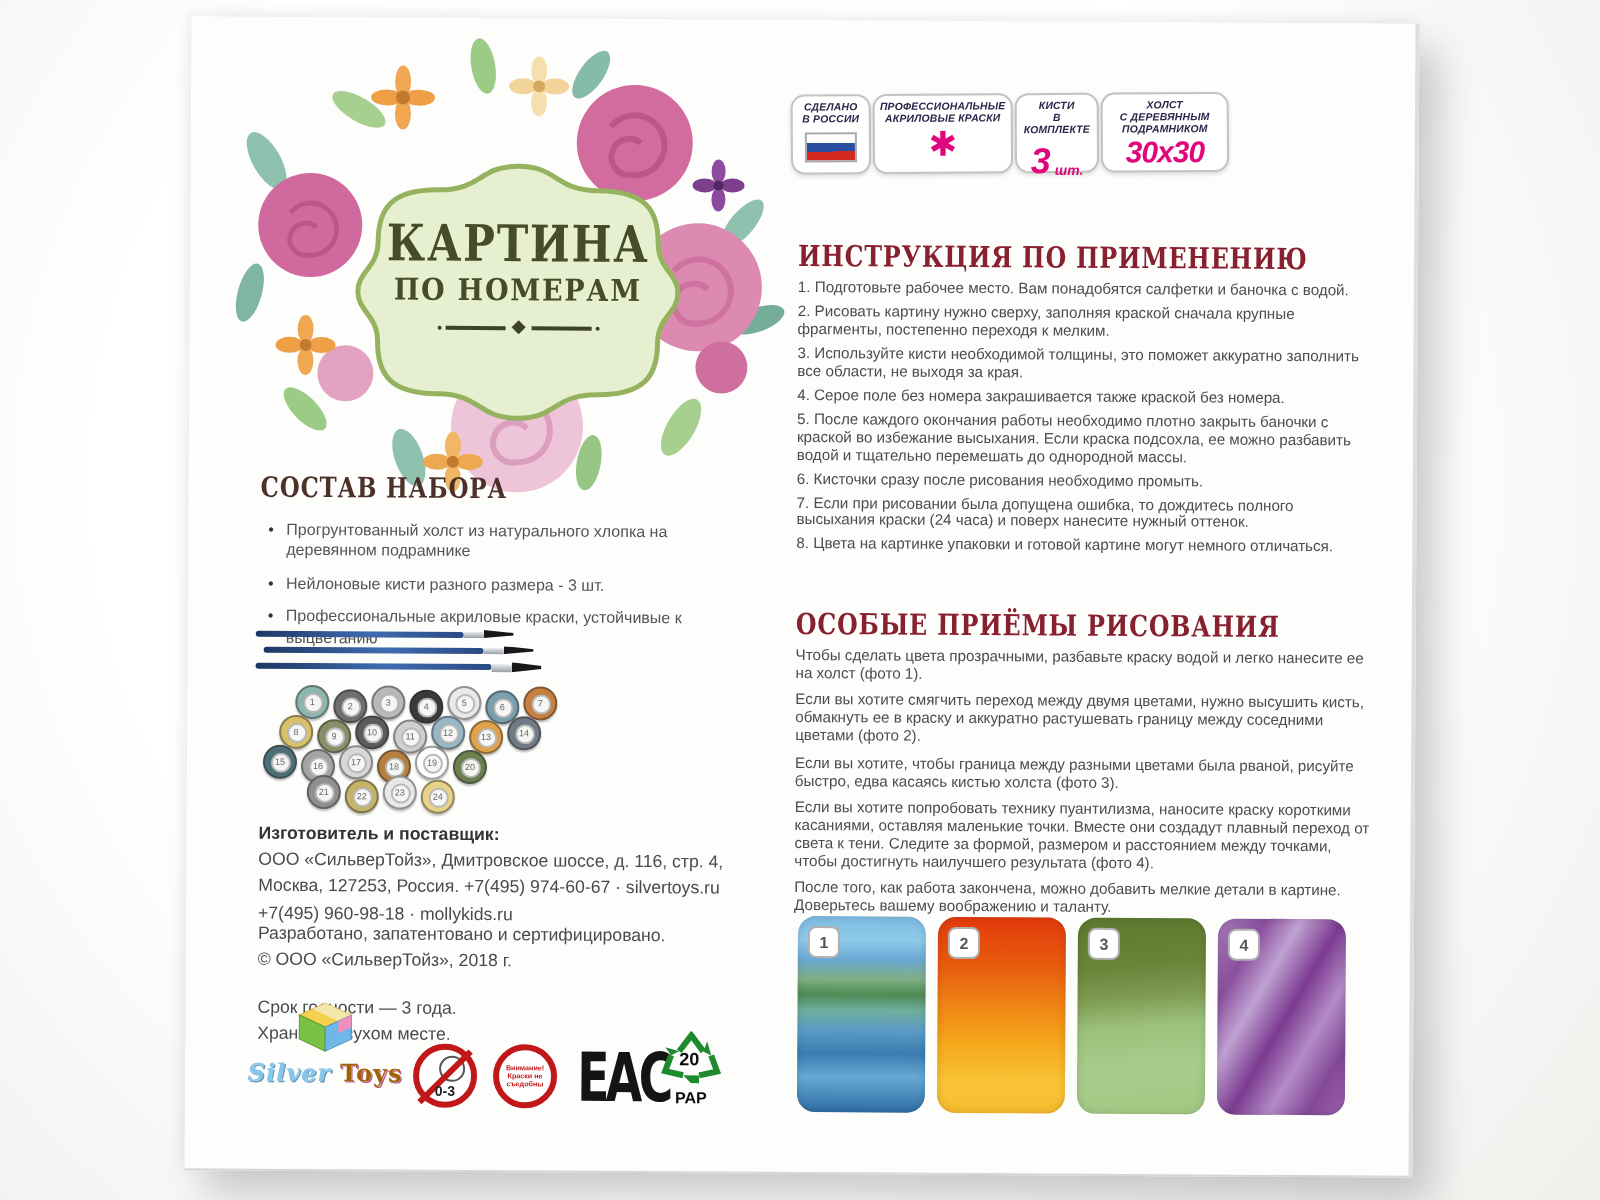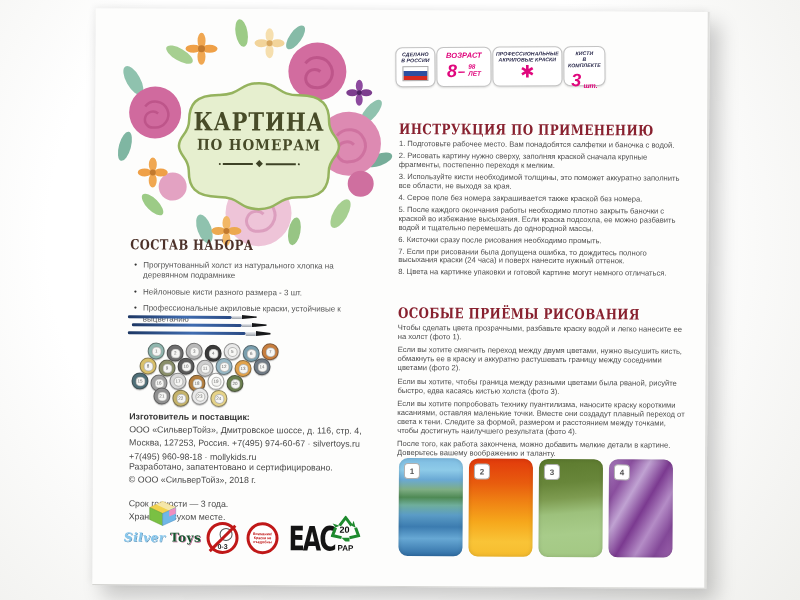--- a/index.html
+++ b/index.html
@@ -57,21 +57,21 @@
   .manu{left:36px;top:402px;width:260px;font-size:8.8px;color:#4a4a4a;line-height:1.5;}
   .manu .bold{font-weight:bold;color:#333;}
   .legal{left:36px;top:452px;width:260px;font-size:8.8px;color:#4a4a4a;line-height:1.5;}
   .shelf{left:36px;top:489px;width:260px;font-size:8.8px;color:#4a4a4a;line-height:1.5;}
 
   
   .brand{left:28px;top:492px;width:84px;text-align:center;}
   .brand-cube{display:block;margin:0 auto 1px;}
   .brand-text{font-family:"DejaVu Serif",serif;font-weight:bold;font-size:12px;letter-spacing:.5px;}
   .brand-w1{color:#85c6ec;text-shadow:0 0 1px #fff,.7px .7px 0 #4e88b0;font-style:italic;}
-  .brand-w2{color:#14532d;text-shadow:0 0 1px #fff,.7px .7px 0 #b0487e;}
+  .brand-w2{color:#a16207;text-shadow:0 0 1px #fff,.7px .7px 0 #b0487e;}
   .circle-mark{width:32px;height:32px;border-radius:50%;border:3px solid #c01818;background:#fff;
       display:flex;align-items:center;justify-content:center;position:absolute;box-sizing:border-box;}
   .age-mark{left:114px;top:513px;}
   .age-slash{position:absolute;width:36px;height:3px;background:#c01818;transform:rotate(-45deg);left:-5px;top:12px;}
   .baby{width:11px;height:11px;border:1.3px solid #555;border-radius:50%;position:absolute;top:3px;left:10px;}
   .age-label{position:absolute;bottom:1px;width:100%;text-align:center;font-size:7px;font-weight:bold;color:#222;}
   .warn-mark{left:154px;top:513px;}
   .warn-text{font-size:3.6px;line-height:1.15;color:#c01818;font-weight:bold;text-align:center;width:22px;}
   .eac{left:196px;top:510px;font-family:"DejaVu Sans",sans-serif;font-weight:bold;font-size:25px;
        letter-spacing:-2px;color:#141414;transform:scale(.95,1.35);transform-origin:left top;}
@@ -196,43 +196,38 @@
         <span class="orn-dot"></span>
     </div>
   </div>
 
   <div class="abs badges">
     <div class="badge" style="width:40px;">
       <div class="bl">СДЕЛАНО</div>
       <div class="bl">В РОССИИ</div>
       <div class="flag"></div>
     </div>
-    <div class="badge" style="width:55px;">
-      <div class="bl mag" style="font-size:7.5px;">ВОЗРАСТ</div>
-      <div class="bval">
-        <span class="big-num">8</span>
-        <span class="dash">–</span>
-        <span class="stack">
-          <span>98</span>
-          <span>ЛЕТ</span>
-        </span>
-      </div>
-    </div>
     <div class="badge" style="width:70px;">
       <div class="bl">ПРОФЕССИОНАЛЬНЫЕ</div>
       <div class="bl">АКРИЛОВЫЕ КРАСКИ</div>
       <div class="splash">✱</div>
     </div>
     <div class="badge" style="width:42px;">
       <div class="bl">КИСТИ</div>
       <div class="bl">В КОМПЛЕКТЕ</div>
       <div class="bval">
         <span class="big-num">3</span>
         <span class="unit">шт.</span>
       </div>
+    </div>
+    <div class="badge" style="width:64px;">
+      <div class="bl">ХОЛСТ</div>
+      <div class="bl">С ДЕРЕВЯННЫМ</div>
+      <div class="bl">ПОДРАМНИКОМ</div>
+      <div class="size-val">30х30</div>
     </div>
   </div>
 
   <div class="abs h-serif h-brown" style="left:36px;top:228px;">СОСТАВ НАБОРА</div>
   <div class="abs kit-list">
     <div class="kit-item">Прогрунтованный холст из натурального хлопка на деревянном подрамнике</div>
     <div class="kit-item">Нейлоновые кисти разного размера - 3 шт.</div>
     <div class="kit-item">Профессиональные акриловые краски, устойчивые к выцветанию</div>
   </div>
 

